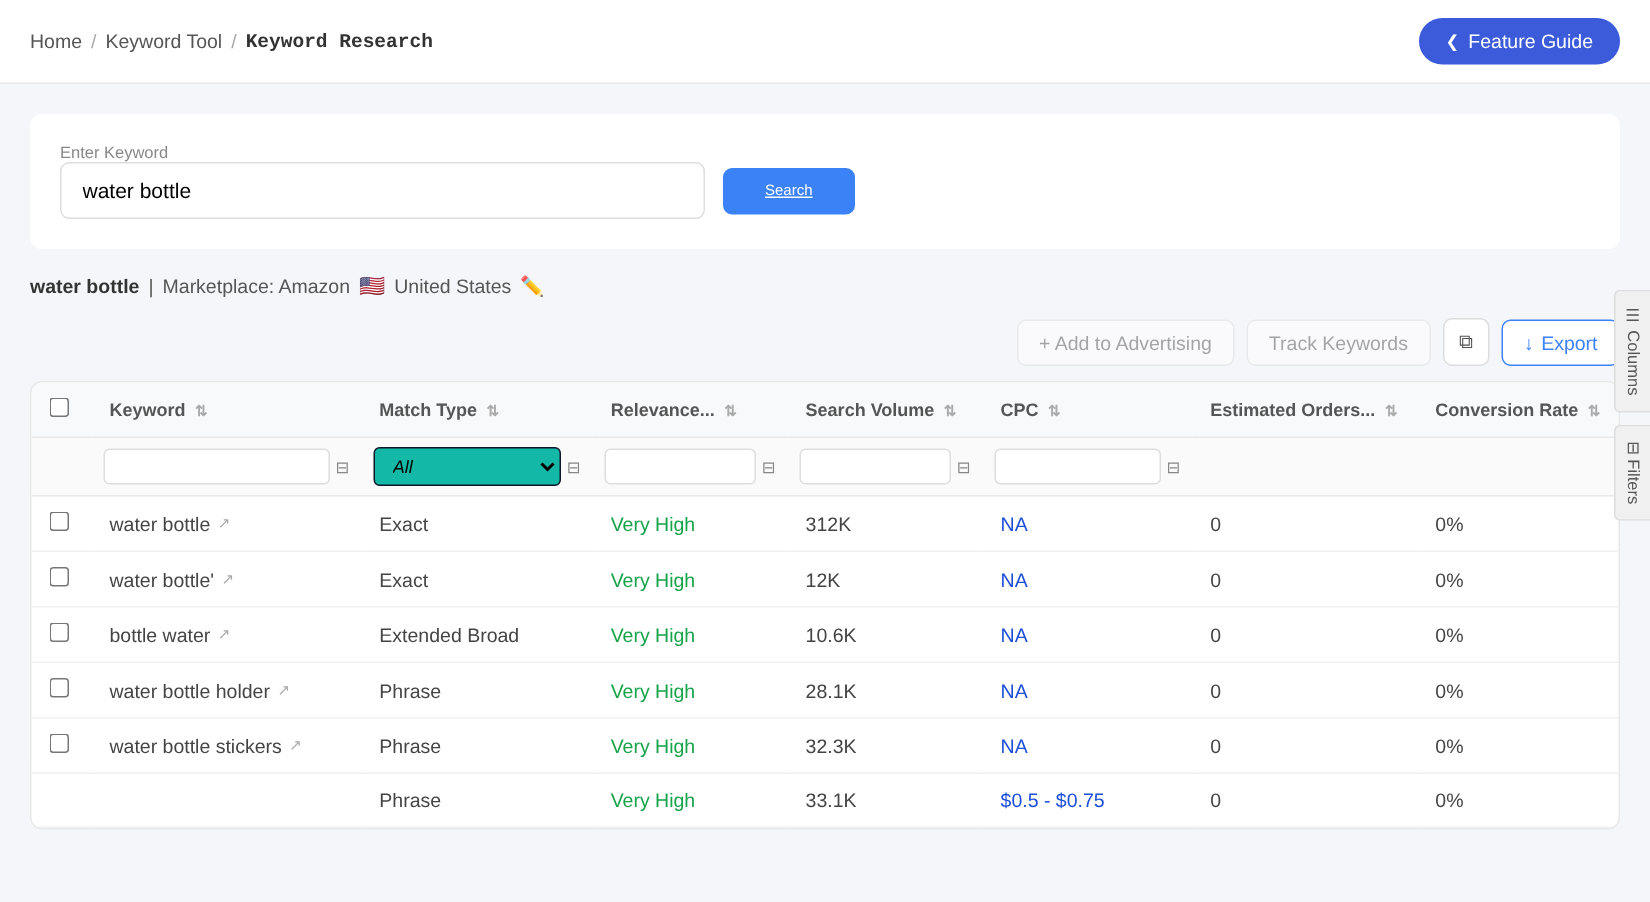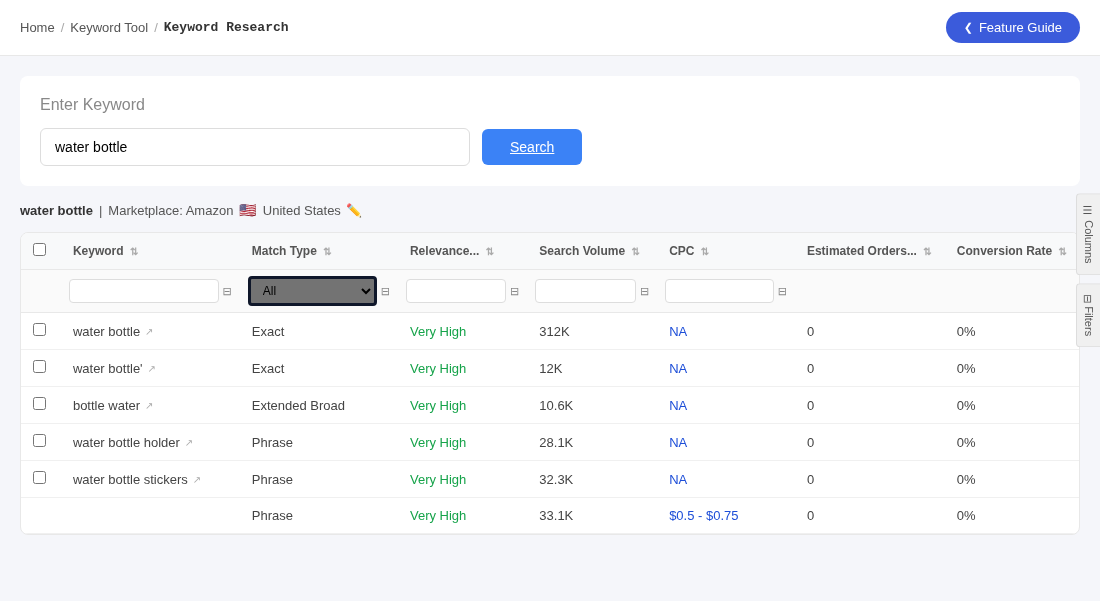--- a/index.html
+++ b/index.html
@@ -33,38 +33,38 @@
     .feature-guide-btn .chevron { font-size: 11px; }
 
     .main-content { padding: 20px 20px; }
 
     .search-section {
       background: white;
       padding: 20px 20px;
       border-radius: 8px;
       margin-bottom: 16px;
     }
-    .search-label { font-size: 16px; color: #888; margin-bottom: 14px; }
+    .search-label { font-size: 11px; color: #888; margin-bottom: 0; }
     .search-row { display: flex; gap: 12px; align-items: center; }
     .search-input {
       flex: 1;
       max-width: 430px;
       padding: 10px 14px;
       border: 1px solid #ddd;
       border-radius: 6px;
       font-size: 14px;
       outline: none;
     }
     .search-btn {
       background: #3b82f6;
       color: white;
       border: none;
       border-radius: 6px;
       padding: 10px 28px;
-      font-size: 14px;
+      font-size: 10px;
       cursor: pointer;
       font-weight: 500;
       text-decoration: underline;
     }
 
     .results-info { font-size: 13px; color: #555; margin-bottom: 14px; display: flex; align-items: center; gap: 6px; }
     .results-info strong { color: #333; }
     .edit-icon { cursor: pointer; color: #888; }
 
     .toolbar { display: flex; align-items: center; justify-content: flex-end; gap: 8px; margin-bottom: 10px; }
@@ -106,26 +106,27 @@
     .filter-input {
       border: 1px solid #ddd;
       border-radius: 4px;
       padding: 4px 8px;
       font-size: 12px;
       width: 100%;
       outline: none;
     }
     .filter-select-wrap { display: flex; align-items: center; gap: 4px; }
     .filter-select {
-      border: 3px solid #0f172a;
+      border: 1px solid #0f172a;
       border-radius: 4px;
       padding: 4px 8px;
       font-size: 12px;
       outline: none;
-      background: #737373;
+      background: #14b8a6;
+      font-style: italic;
     }
     .filter-icon { color: #888; font-size: 11px; cursor: pointer; }
 
     tbody tr { border-bottom: 1px solid #f0f0f0; }
     tbody td { padding: 10px 12px; font-size: 13px; color: #444; }
 
     .checkbox-cell { width: 36px; }
     .keyword-cell { min-width: 140px; }
     .keyword-link { color: #444; text-decoration: none; display: flex; align-items: center; gap: 5px; }
     .ext-link-icon { color: #aaa; font-size: 10px; }
@@ -194,20 +195,31 @@
 
   <div class="results-info">
     <strong>water bottle</strong>
     <span>|</span>
     <span>Marketplace: Amazon</span>
     <span class="flag">🇺🇸</span>
     <span>United States</span>
     <span class="edit-icon">✏️</span>
   </div>
 
+  <div class="toolbar">
+    <button class="toolbar-btn disabled">+ Add to Advertising</button>
+    <button class="toolbar-btn disabled">Track Keywords</button>
+    <button class="toolbar-btn icon-btn">
+      <span>⧉</span>
+    </button>
+    <button class="toolbar-btn export-btn">
+      <span>↓</span>
+      <span>Export</span>
+    </button>
+  </div>
 
   <div class="table-wrapper">
     <table>
       <thead>
         <tr>
           <th class="col-checkbox">
             <input type="checkbox" style="">
           </th>
           <th class="col-keyword">
             <span>Keyword</span>

